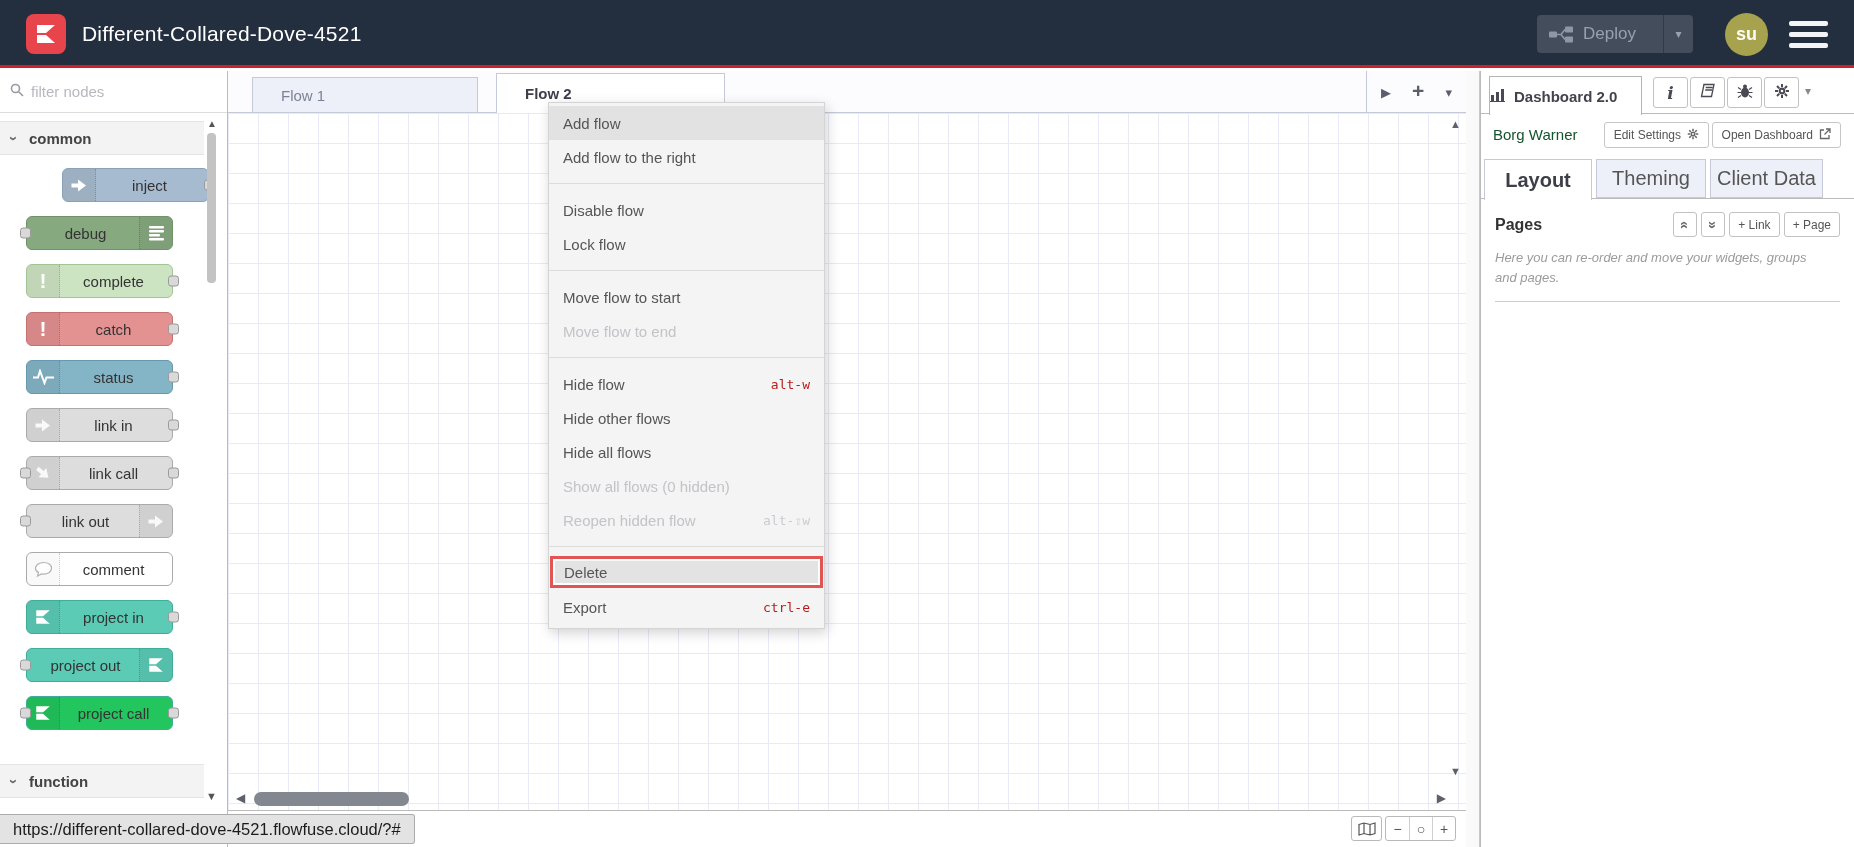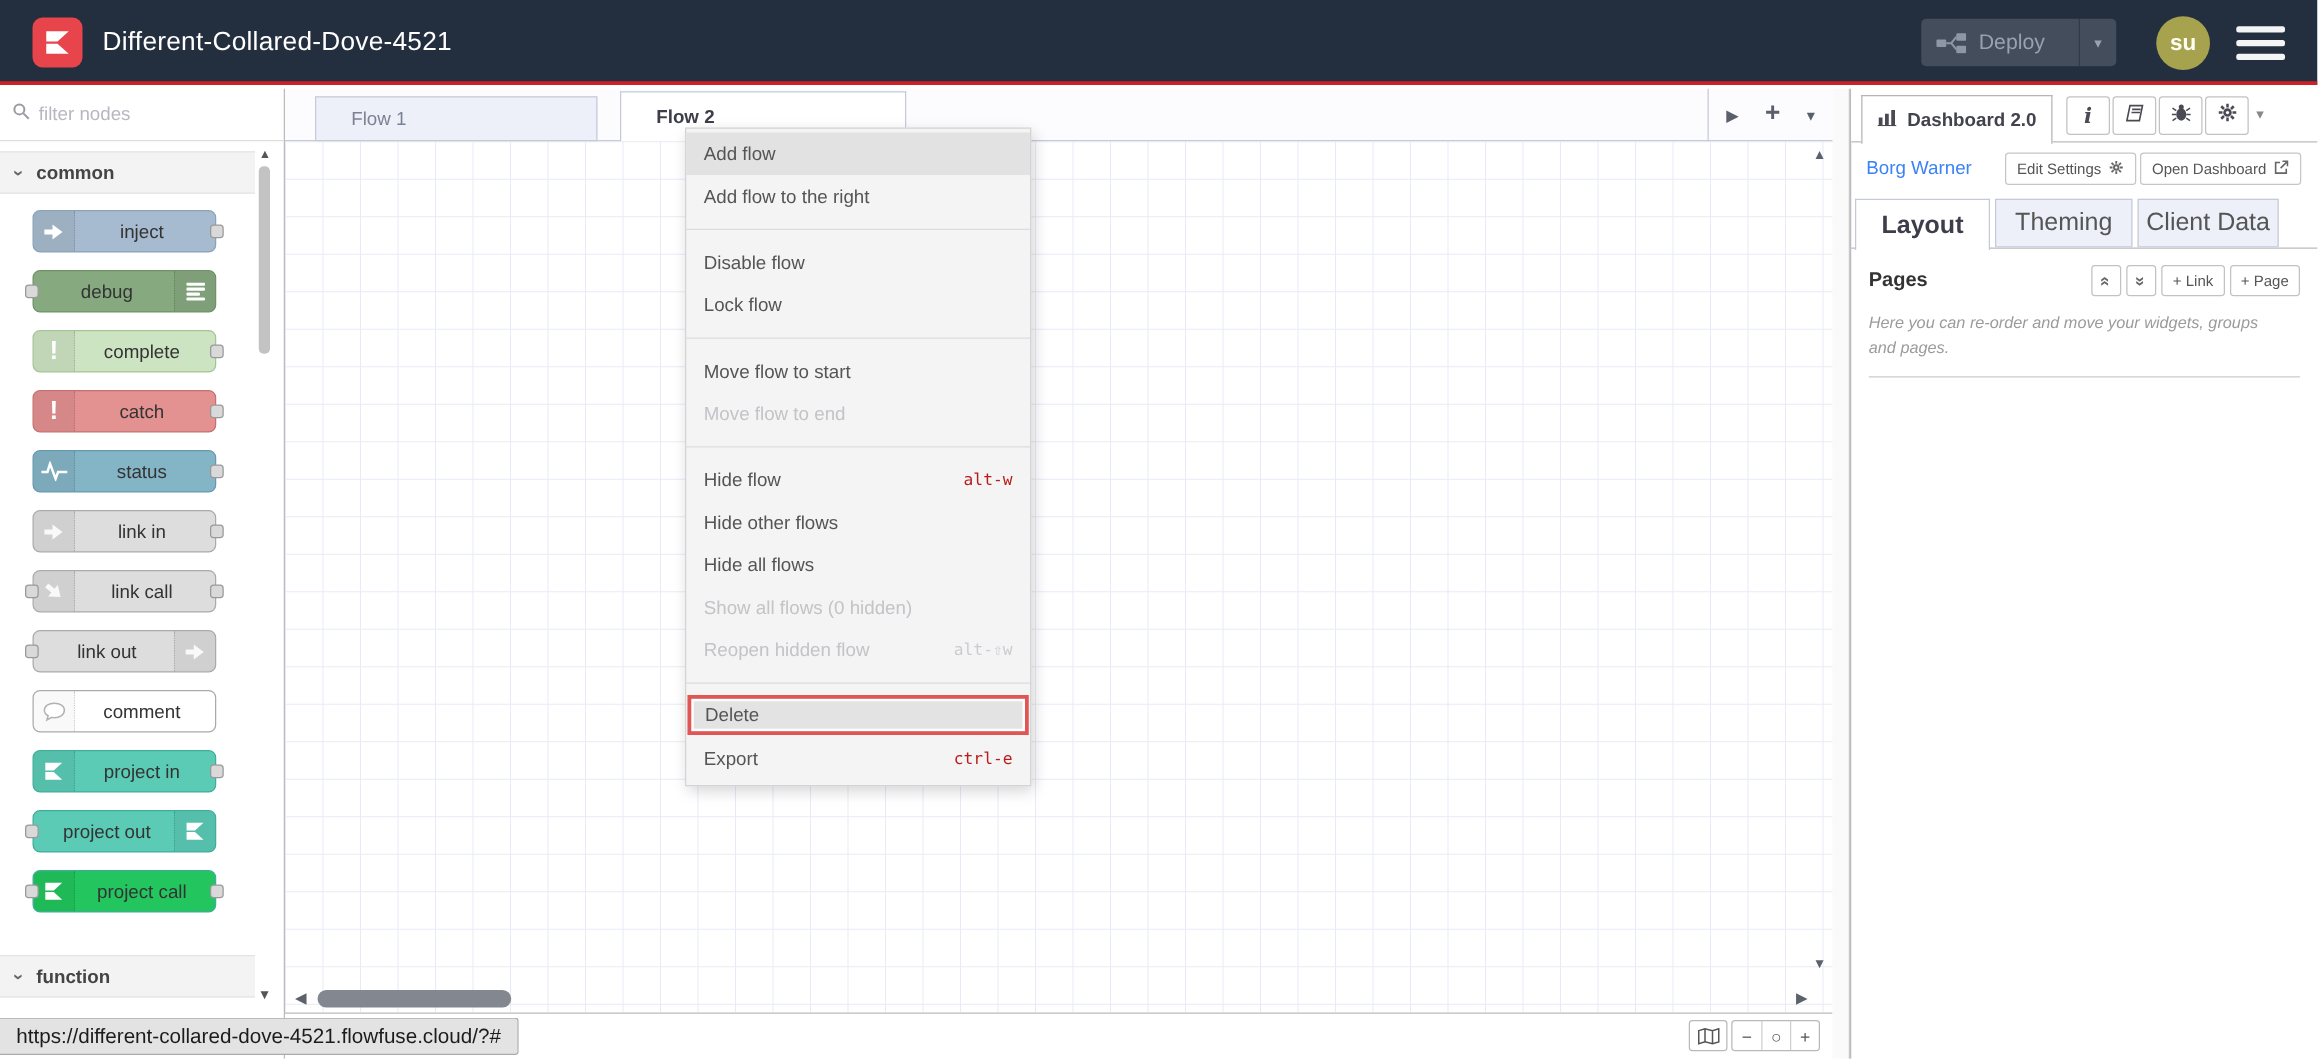--- a/index.html
+++ b/index.html
@@ -102,31 +102,31 @@
   .mitem.danger { border:3px solid var(--delete-highlight-border,#e25555); background:#e3e3e3;
                   box-shadow:inset 0 0 0 2px #fff; height:32px; margin:2px 1px; padding:0 11px; }
 
   
   #splitter { position:absolute; left:1466px; top:71px; bottom:0; width:14px; background:#fafafa;
               border-right:1px solid #c9c9c9; }
   #sidebar { position:absolute; left:1480px; top:71px; right:0; bottom:0; background:#fff;
              border-left:1px solid #bbb; }
   #sb-head { position:relative; height:43px; border-bottom:1px solid #bbb; background:#fff; }
   #sb-tab { position:absolute; left:8px; top:5px; width:153px; height:39px; background:#fff;
-            border:1px solid #b5b5b5; border-bottom:none; display:flex; align-items:center; justify-content:center;
+            border:1px solid #b5b5b5; border-bottom:none; display:flex; align-items:center; justify-content:flex-start;
             gap:8px; font-weight:bold; font-size:15px; color:#43434e; z-index:2; }
   .sb-ib { position:absolute; top:6px; width:35px; height:31px; border:1px solid #c2c2c2; border-radius:3px;
            background:#fff; display:flex; align-items:center; justify-content:center; }
   #sb-ib-info { left:172px; } #sb-ib-book { left:209px; } #sb-ib-bug { left:246px; } #sb-ib-gear { left:283px; }
   #sb-ib-info .iglyph { font-family:"DejaVu Serif", serif; font-weight:bold; font-style:italic;
                         font-size:17px; color:#4a4a55; }
   #sb-caret { position:absolute; left:324px; top:13px; color:#888; font-size:12px; }
 
   #sb-instance { position:relative; height:41px; display:flex; align-items:center; padding:0 12px; }
-  #sb-instance-name { font-size:15px; color:#3b82f6; }
+  #sb-instance-name { font-size:15px; color:#14532d; }
   .sm-btn { position:absolute; top:8px; height:26px; border:1px solid #c6c6c6; border-radius:3px; background:#fff;
             font-size:12px; color:#555; display:flex; align-items:center; gap:6px; padding:0 9px; }
   #edit-settings-btn { right:145px; }
   #open-dashboard-btn { right:13px; }
 
   #sb-tabs { position:relative; height:43px; border-bottom:1px solid #bbb; margin-top:1px; }
   .sbt { position:absolute; top:3px; height:39px; display:flex; align-items:center; justify-content:center;
          font-size:20px; border:1px solid #c6cad8; background:#eef0f9; color:#555; }
   #sbt-layout { left:3px; width:108px; background:#fff; border-bottom:none; font-weight:bold;
                 color:#3e3e4a; height:41px; z-index:2; }
@@ -192,21 +192,21 @@
         </svg>
       </span>
       <input placeholder="filter nodes" style="">
     </div>
 
     <div class="cat" id="cat-common">
       <span class="chev">›</span>
       <span>common</span>
     </div>
 
-    <div class="pnode icon-left" style="top: 97px; background: rgb(166, 187, 207); border-color: rgb(139, 162, 182);">
+    <div class="pnode icon-left" style="top: 97px; background: rgb(166, 187, 207); border-color: rgb(139, 162, 182); margin-left: 36px;">
       <span class="nicon left">
         <svg width="17" height="15" viewBox="0 0 17 15">
             <path fill="#fff" d="M0.5 5.5h6.5V1.5l8 6-8 6v-4H0.5z"></path>
           </svg>
         </span>
       <span class="lbl">inject</span>
       <span class="port pr"></span>
     </div>
 
     <div class="pnode icon-right" style="top: 145px; background: rgb(135, 169, 128); border-color: rgb(111, 147, 103);">

